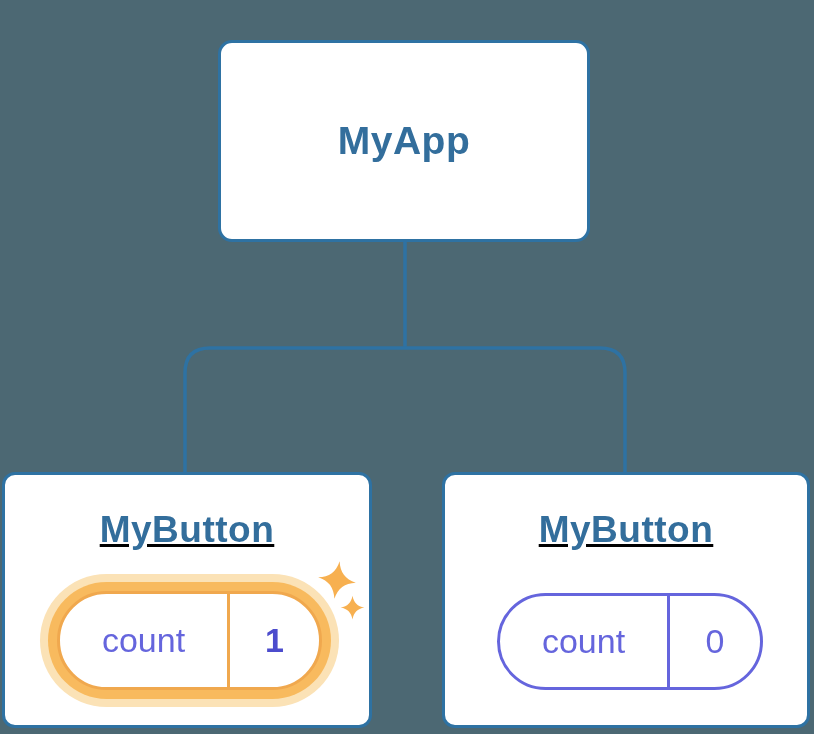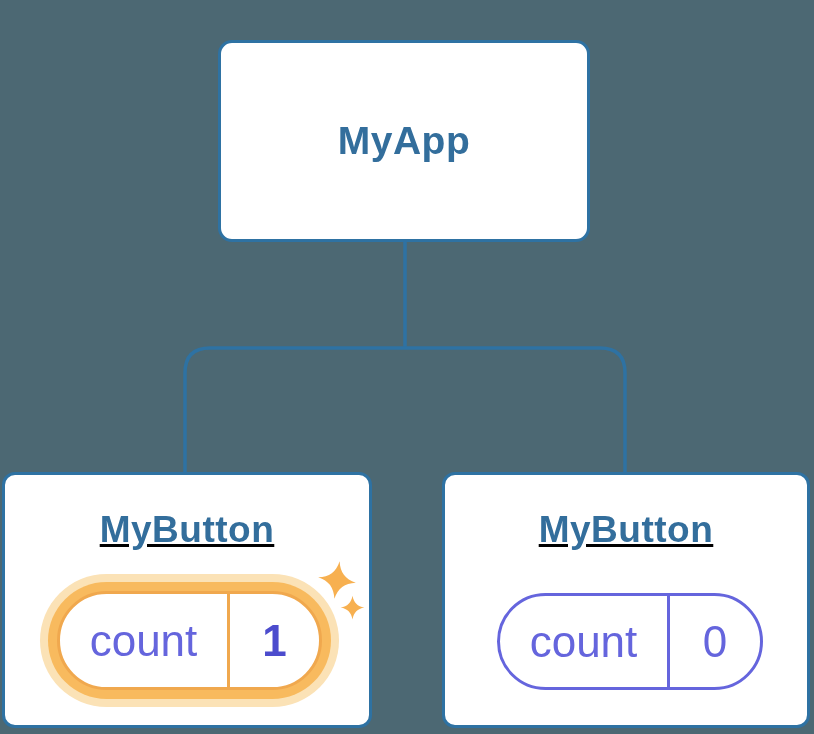--- a/index.html
+++ b/index.html
@@ -63,21 +63,21 @@
     border: 3px solid #f0a84e;
     box-shadow: 0 0 0 9px #f8ba5e, 0 0 0 17px #fbe2b6;
   }
   .pill-plain {
     left: 52px; top: 118px;
     width: 266px; height: 97px;
     border: 3px solid #6565dd;
   }
   .cell {
     display: flex; align-items: center; justify-content: center;
-    font-size: 44px;
+    font-size: 34px;
     color: #6565dd;
   }
   .cell-key { flex: 1 1 auto; }
   .cell-val { width: 89px; flex: 0 0 auto; }
   .pill-highlight .cell-val { border-left: 3px solid #f0a84e; }
   .pill-plain     .cell-val { border-left: 3px solid #6565dd; width: 90px; }
   .val-bold { font-weight: 700; color: #4c4ccd; }
   .sparkle { position: absolute; }
   .sparkle-lg { left: 312px; top: 85px; width: 40px; height: 40px; transform: rotate(8deg); }
   .sparkle-sm { left: 335px; top: 120px; width: 25px; height: 25px; }

